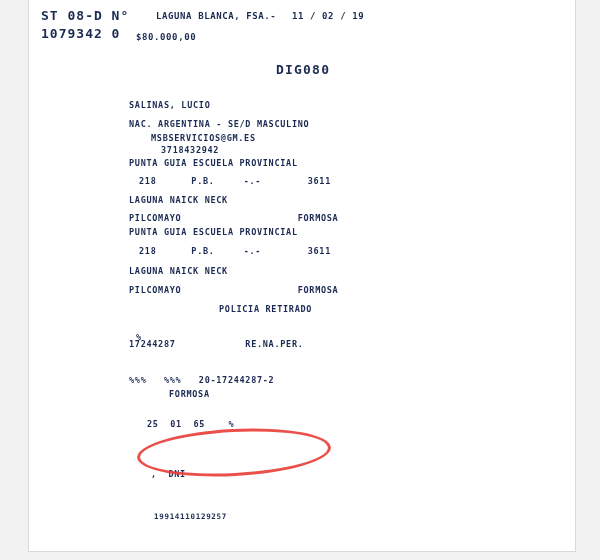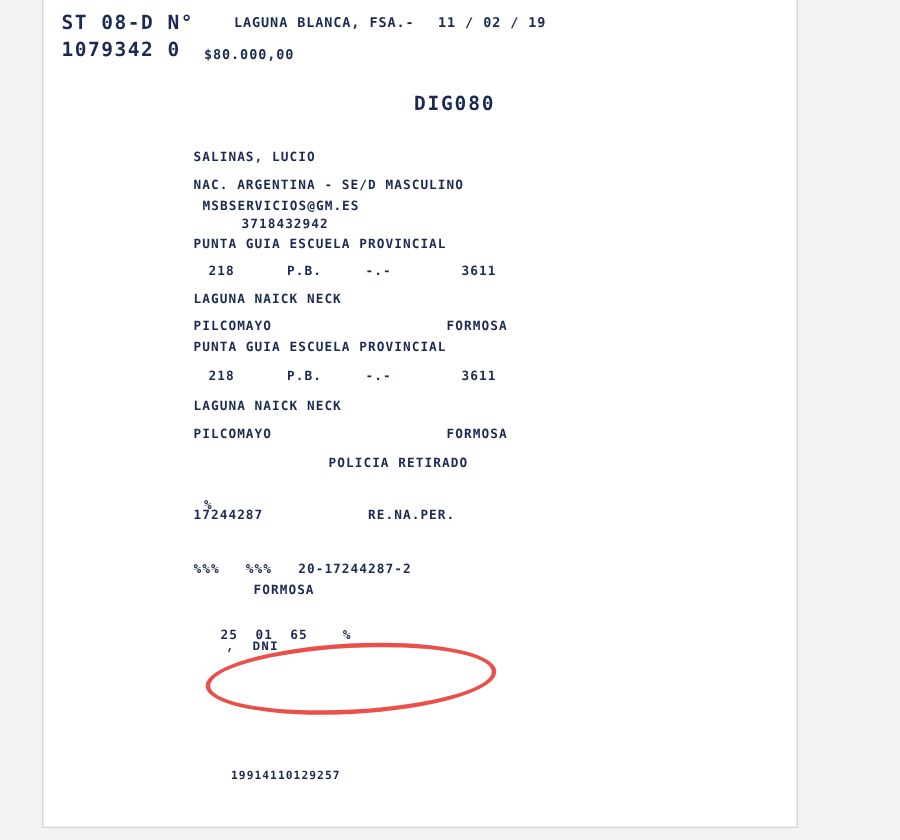--- a/index.html
+++ b/index.html
@@ -17,21 +17,21 @@
     position: relative;
     width: 600px;
     height: 560px;
     background: #f2f2f2;
     box-sizing: border-box;
   }
   #sheet {
     position: absolute;
     left: 28px;
     top: 0px;
-    width: 504px;
+    width: 548px;
     height: 552px;
     background: #ffffff;
     border: 1px solid #d9d9d9;
     border-top: none;
     box-sizing: border-box;
     overflow: hidden;
   }
   #left-strip {
     position: absolute;
     left: 0;
@@ -122,21 +122,21 @@
 
     <div class="doc-line hdr-mid" style="left:107px; top:32px;">$80.000,00</div>
 
     <div class="doc-line hdr-code" style="left:247px; top:26px;margin-top:36px;">DIG080</div>
 
 
     <div class="doc-line body-line" style="left:100px; top:100px;">SALINAS, LUCIO</div>
 
     <div class="doc-line body-line" style="left:100px; top:119px;">NAC. ARGENTINA - SE/D MASCULINO</div>
 
-    <div class="doc-line body-line" style="left:106px; top:133px;text-align:center;">MSBSERVICIOS@GM.ES</div>
+    <div class="doc-line body-line" style="left:122px; top:133px;text-align:center;">MSBSERVICIOS@GM.ES</div>
 
     <div class="doc-line body-line" style="left:132px; top:145px;">3718432942</div>
 
     <div class="doc-line body-line" style="left:100px; top:158px;">PUNTA GUIA ESCUELA PROVINCIAL</div>
 
     <div class="doc-line body-line" style="left:110px; top:176px;">218      P.B.     -.-        3611</div>
 
     <div class="doc-line body-line" style="left:100px; top:195px;">LAGUNA NAICK NECK</div>
 
     <div class="doc-line body-line" style="left:100px; top:213px;">PILCOMAYO                    FORMOSA</div>
@@ -154,20 +154,20 @@
     <div class="doc-line body-line" style="left:107px; top:332px;">%</div>
 
     <div class="doc-line body-line" style="left:100px; top:339px;">17244287            RE.NA.PER.</div>
 
     <div class="doc-line body-line" style="left:100px; top:375px;">%%%   %%%   20-17244287-2</div>
 
     <div class="doc-line body-line" style="left:140px; top:389px;">FORMOSA</div>
 
     <div class="doc-line body-line" style="left:118px; top:419px;">25  01  65    %</div>
 
-    <div class="doc-line body-line" style="left:122px; top:426px;font-family:Liberation Mono, monospace;">,  DNI</div>
+    <div class="doc-line body-line" style="left:122px; top:469px;">,  DNI</div>
 
     <div class="doc-line tiny-line" style="left:125px; top:512px;">19914110129257</div>
 
     <div id="annotation-ellipse"></div>
 
   </div>
 </div>
 
 </body></html>

